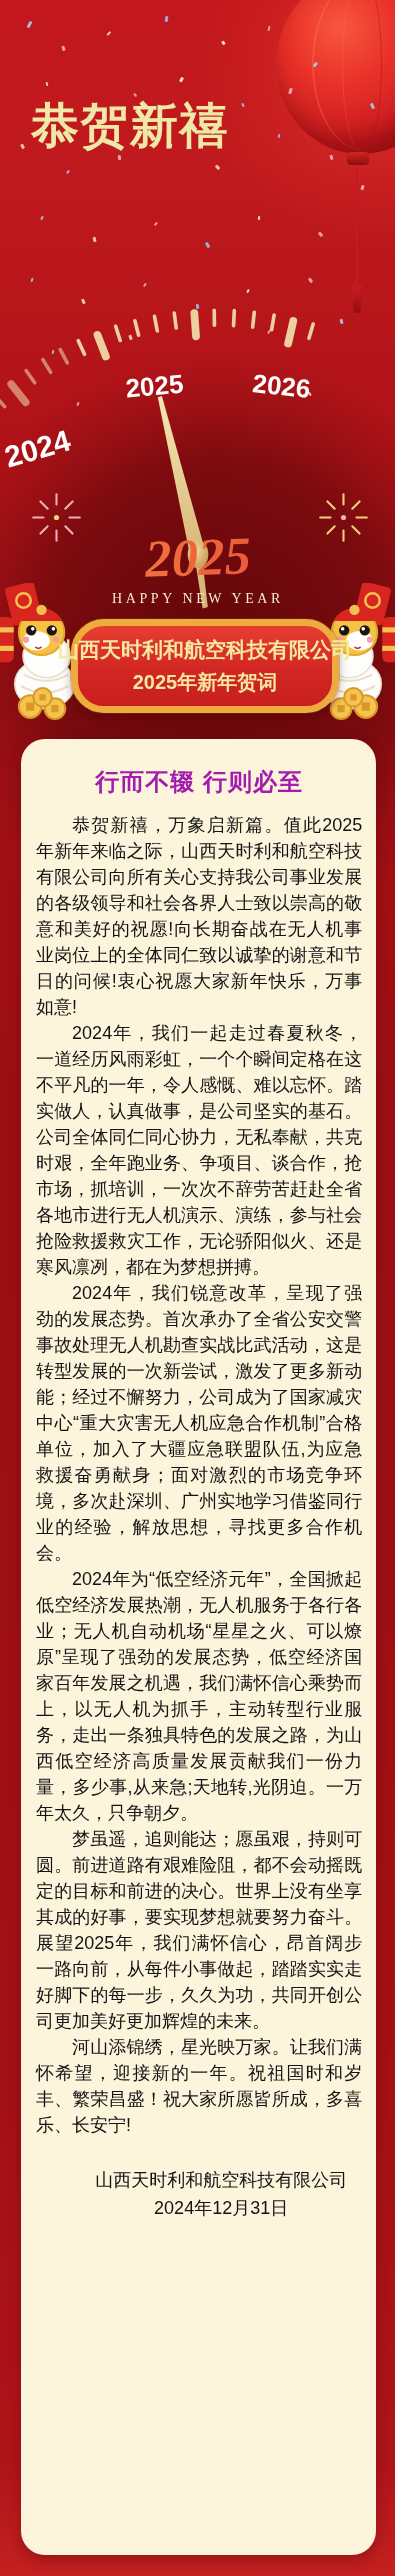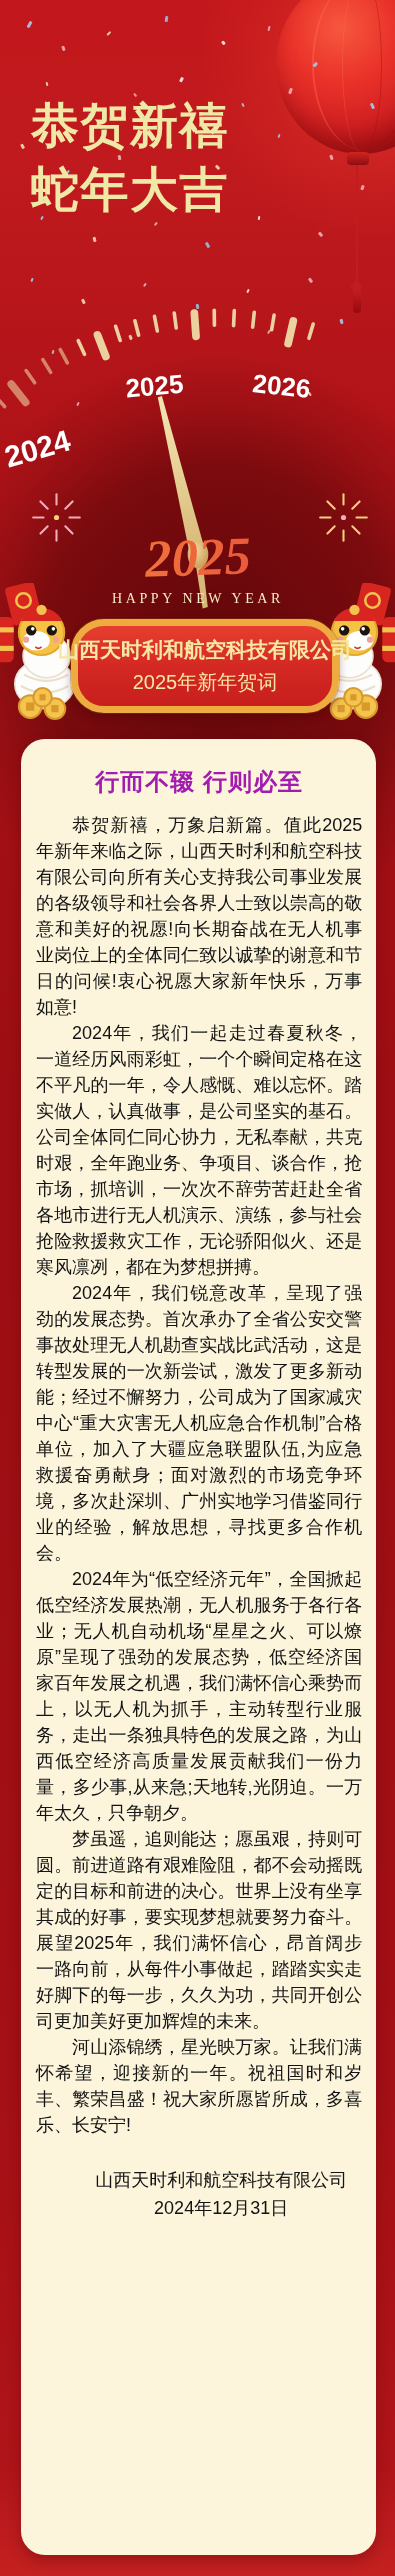--- a/index.html
+++ b/index.html
@@ -44,21 +44,21 @@
     -webkit-background-clip:text;background-clip:text;color:transparent;transform:rotate(-2deg);}
   .script-sub{left:0;right:0;top:591px;text-align:center;z-index:4;color:#F5ECC3;
     font-family:"Liberation Serif",serif;font-weight:400;font-size:14px;letter-spacing:3.6px;}
   
   .banner{left:71px;top:619px;width:268px;height:94px;box-sizing:border-box;z-index:6;
     border:7.7px solid #EEAC40;border-radius:33px;
     background:linear-gradient(180deg,#E63E30 0%,#D22722 55%,#C81F1E 100%);
     box-shadow:0 0 0 1px rgba(150,80,0,.3),0 4.1px 8.2px rgba(70,0,0,.35);
     display:flex;flex-direction:column;align-items:center;justify-content:center;gap:4.6px;}
   .banner-company{color:#F6E8A3;font-weight:700;font-size:21px;white-space:nowrap;}
-  .banner-title{color:#F6E8A3;font-weight:400;font-size:20px;white-space:nowrap;}
+  .banner-title{color:#F6E8A3;font-weight:700;font-size:20px;white-space:nowrap;}
   .mascot{z-index:5;}
   .mascot.flip{transform:scaleX(-1);}
   .burst{z-index:4;}
   
   .card{left:20.6px;top:739px;width:355px;height:1816px;box-sizing:border-box;z-index:6;
     background:#FCF4DB;border-radius:24px;padding:27px 13.4px 0 15.5px;
     box-shadow:0 5.2px 12.4px rgba(70,0,0,.3);}
   .card-heading{text-align:center;color:#a21caf;font-weight:700;font-size:24px;letter-spacing:1px;margin:0 0 14.4px 0;}
   .body-para{margin:0;color:#131313;font-size:18px;line-height:26px;text-align:justify;
     text-indent:2em;font-weight:500;}
@@ -121,21 +121,20 @@
       <span class="confetti-bit" style="left: 268px; top: 330px; width: 2.1px; height: 3.6px; background: rgb(244, 184, 192); transform: rotate(30deg);"></span>
       <span class="confetti-bit" style="left: 340px; top: 319px; width: 2.6px; height: 4.6px; background: rgb(159, 216, 245); transform: rotate(-15deg);"></span>
       <span class="confetti-bit" style="left: 77px; top: 402px; width: 2.1px; height: 4.1px; background: rgb(244, 184, 192); transform: rotate(25deg);"></span>
       <span class="confetti-bit" style="left: 309px; top: 392px; width: 2.1px; height: 4.1px; background: rgb(247, 233, 176); transform: rotate(-30deg);"></span>
       <span class="confetti-bit" style="left: 361px; top: 185px; width: 2.6px; height: 5.2px; background: rgb(244, 184, 192); transform: rotate(20deg);"></span>
       <span class="confetti-bit" style="left: 371px; top: 103px; width: 3.1px; height: 6.2px; background: rgb(159, 216, 245); transform: rotate(-25deg);"></span>
     </div>
 
   <div class="abs main-title">
     <div>恭贺新禧</div>
-    <div>蛇年大吉</div>
   </div>
 
   <svg class="abs dial-svg" width="396" height="361" viewBox="0 540 768 700">
     <defs>
       <linearGradient id="handGrad" x1="0" y1="0" x2="0" y2="1">
         <stop offset="0" stop-color="#F4E6B2"></stop>
           <stop offset="1" stop-color="#D8B878"></stop>
       </linearGradient>
       <radialGradient id="pivotGrad" cx="0.4" cy="0.35" r="0.8">
         <stop offset="0" stop-color="#F2D89E"></stop>

